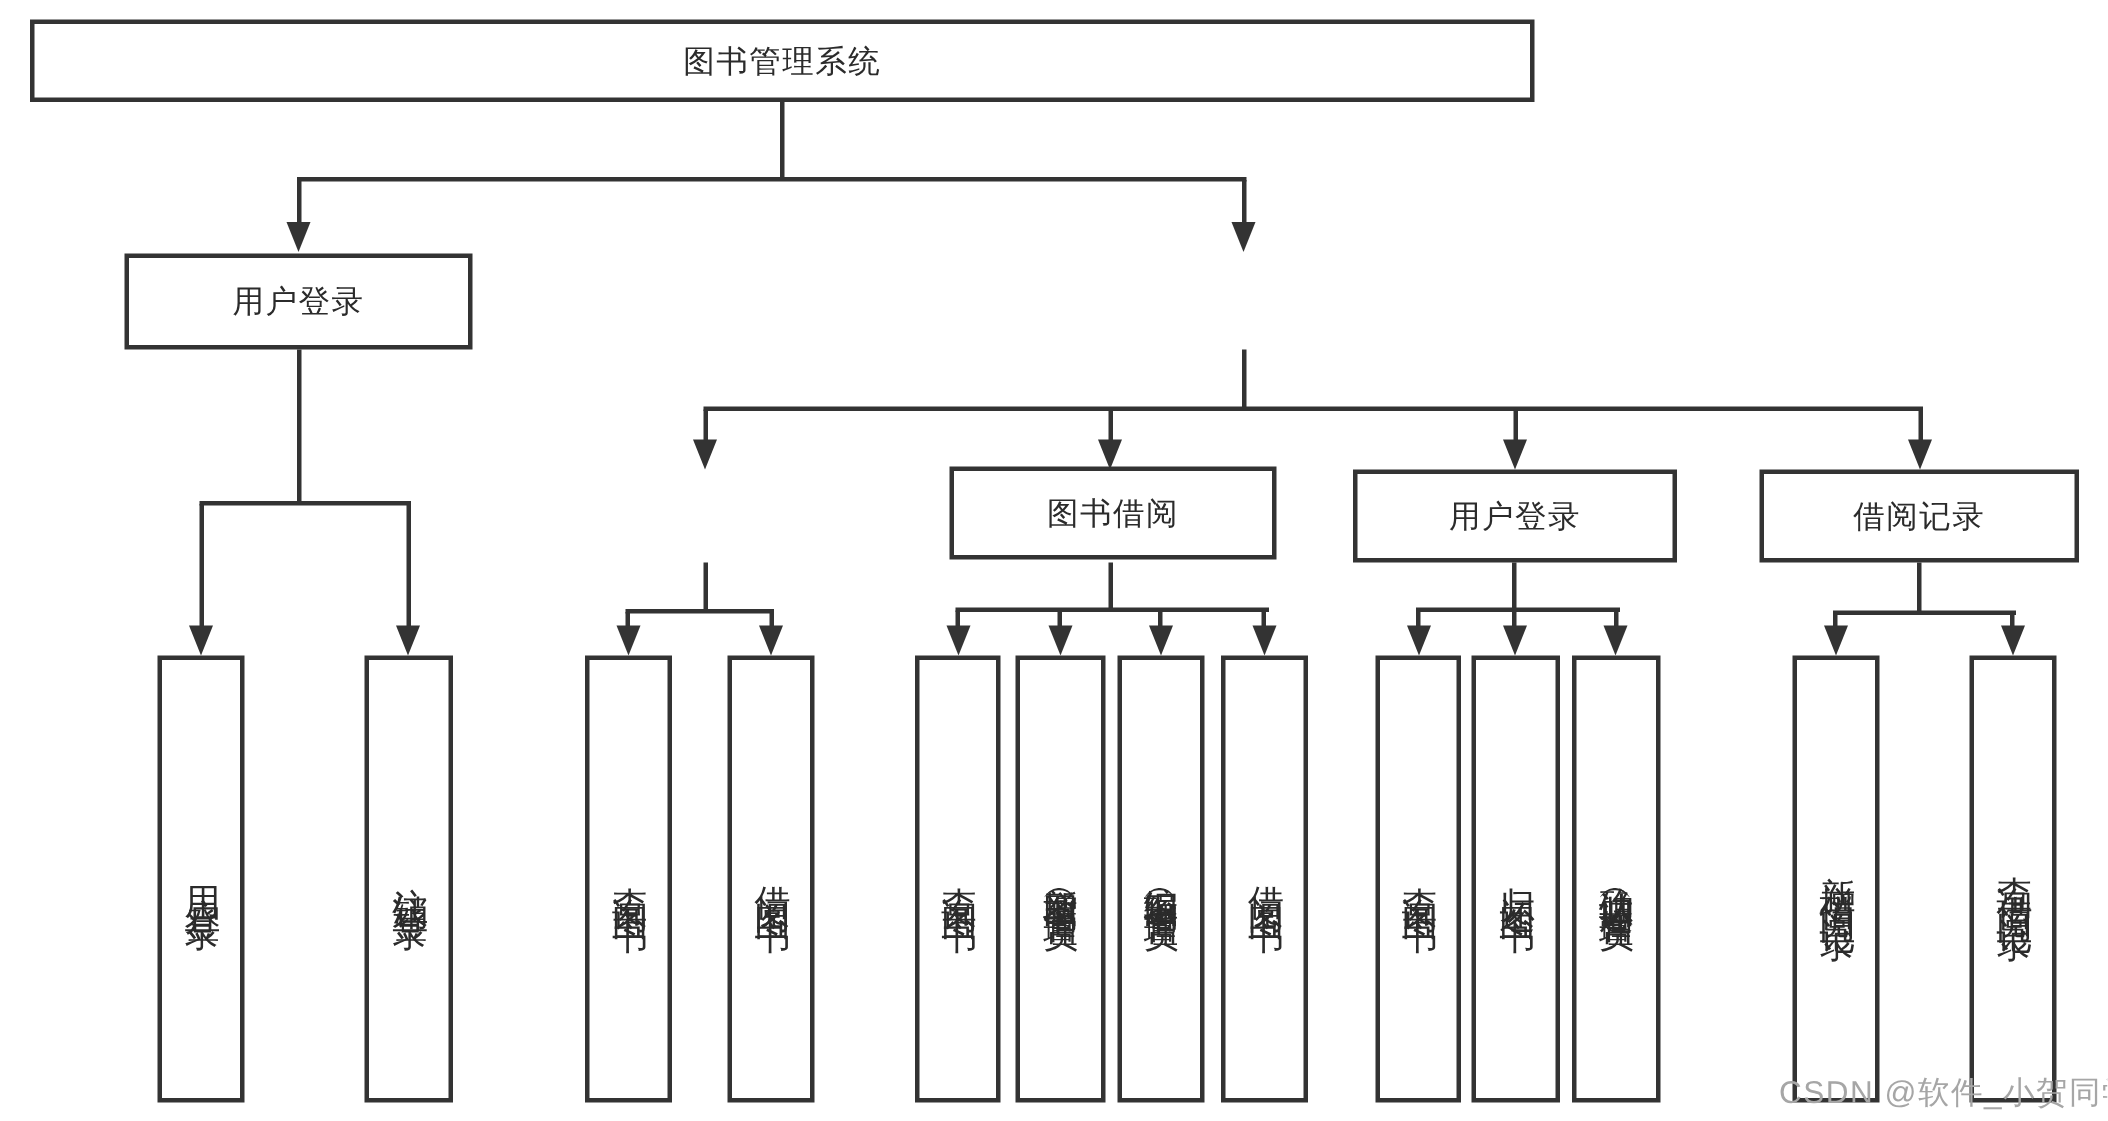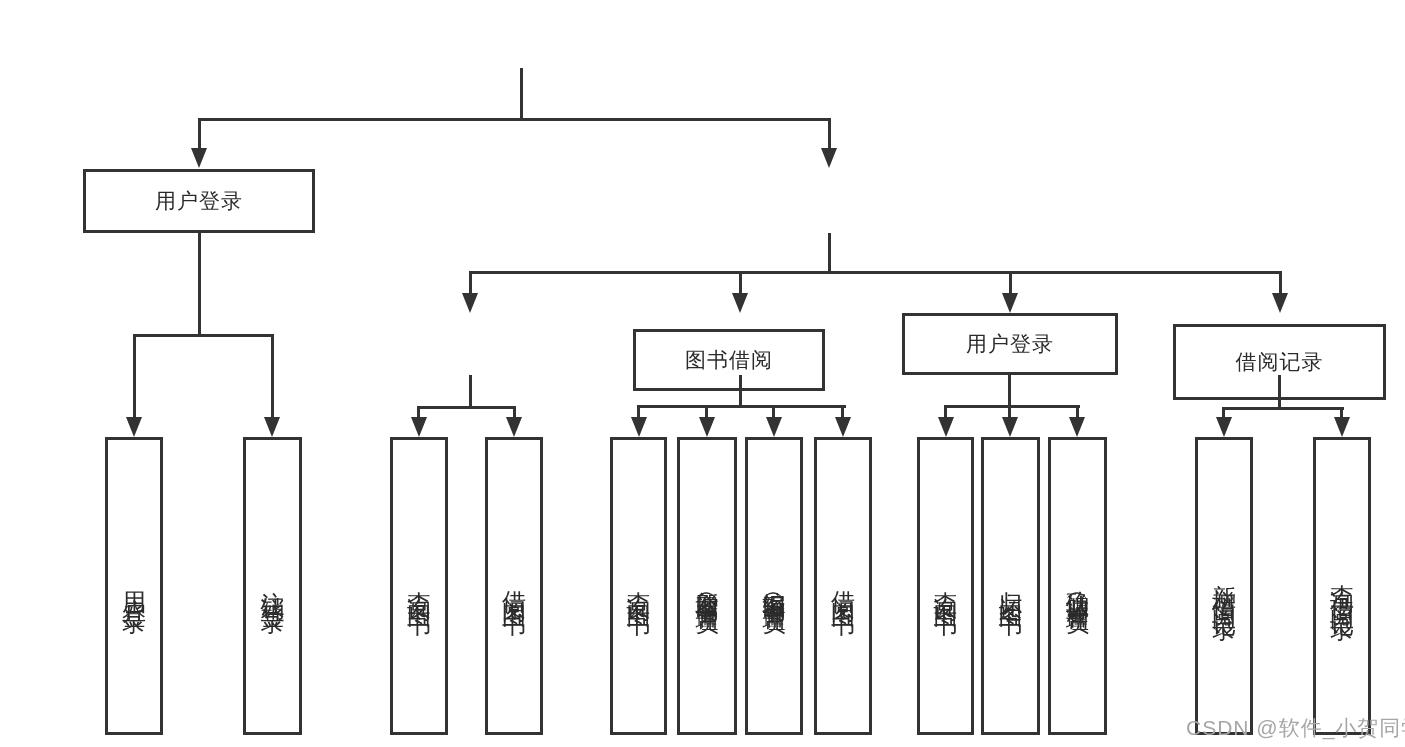--- a/index.html
+++ b/index.html
@@ -46,26 +46,27 @@
     color:#a6a6a6;
     letter-spacing:1px;
     white-space:nowrap;
   }
 </style>
 </head>
 <body>
 
 <div id="canvas">
 
+  <div class="box" style="left:20px;top:13px;width:1003px;height:55px">图书管理系统</div>
 
   <div class="box" style="left:83px;top:169px;width:232px;height:64px">用户登录</div>
 
-  <div class="box" style="left:633px;top:329px;width:192px;height:62px">图书借阅</div>
+  <div class="box" style="left:633px;top:311px;width:218px;height:62px">图书借阅</div>
   <div class="box" style="left:902px;top:313px;width:216px;height:62px">用户登录</div>
-  <div class="box" style="left:1173px;top:324px;width:213px;height:76px">借阅记录</div>
+  <div class="box" style="left:1173px;top:313px;width:213px;height:62px">借阅记录</div>
 
   <div class="box v" style="left:105px;top:437px;width:58px;height:298px">用户登录</div>
   <div class="box v" style="left:243px;top:437px;width:59px;height:298px">注销登录</div>
 
   <div class="box v" style="left:390px;top:437px;width:58px;height:298px">查询图书</div>
   <div class="box v" style="left:485px;top:437px;width:58px;height:298px">借阅图书</div>
 
   <div class="box v" style="left:610px;top:437px;width:57px;height:298px">查询图书</div>
   <div class="box v long" style="left:677px;top:437px;width:60px;height:298px">新增图书（管理员）</div>
   <div class="box v long" style="left:745px;top:437px;width:58px;height:298px">编辑图书（管理员）</div>

